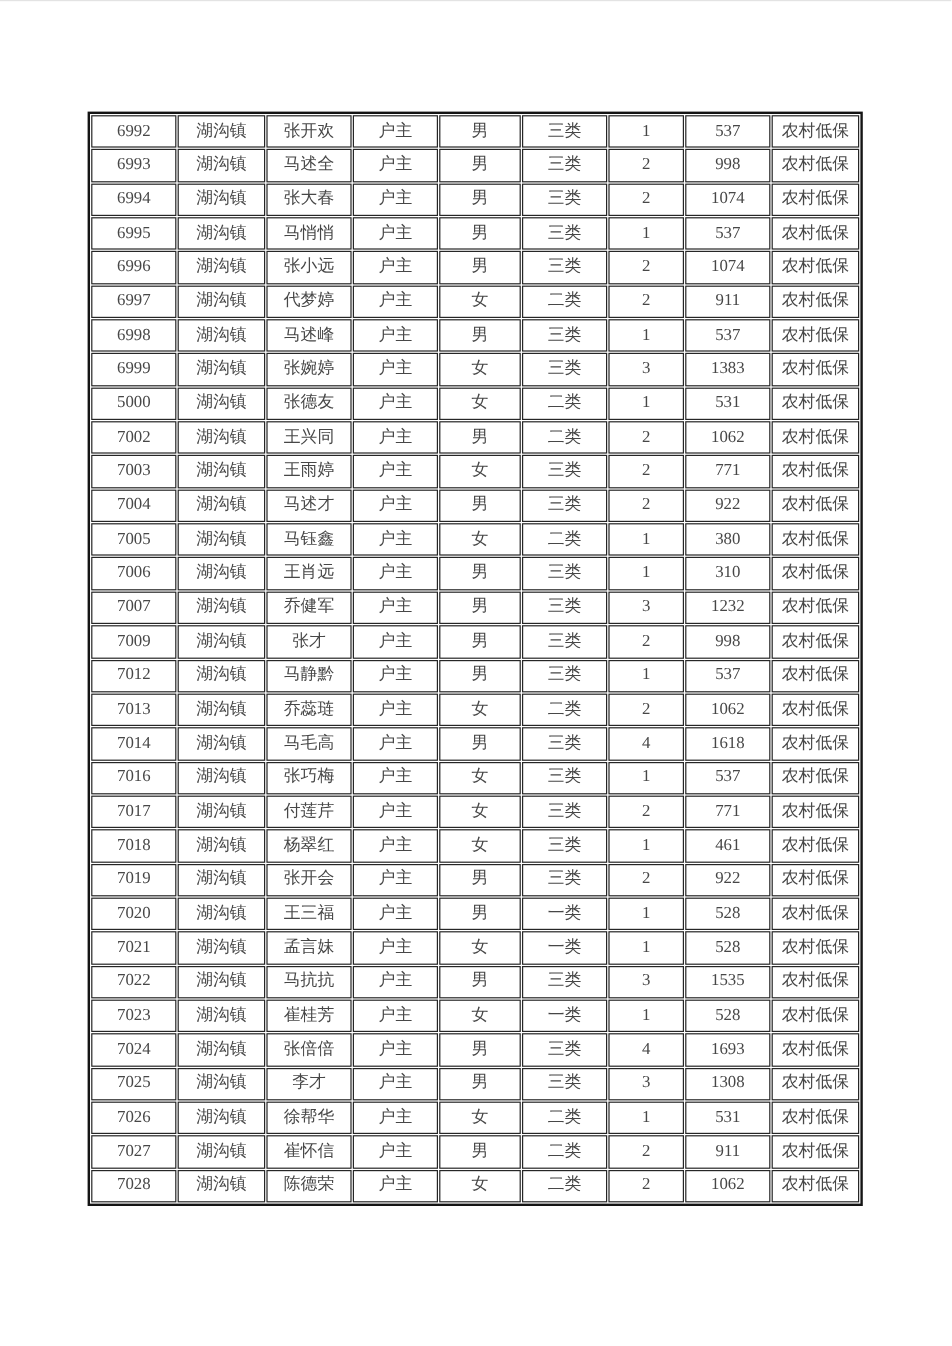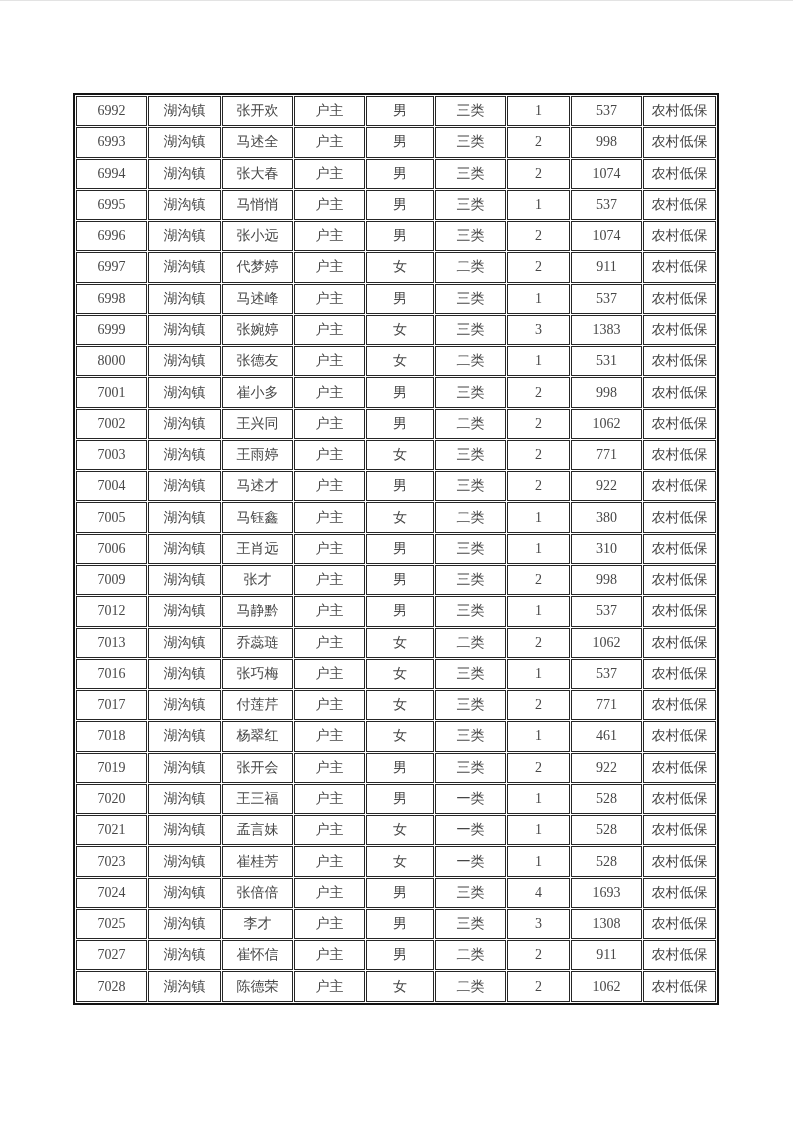--- a/index.html
+++ b/index.html
@@ -159,193 +159,215 @@
           <td>湖沟镇</td>
           <td>张婉婷</td>
           <td>户主</td>
           <td>女</td>
           <td>三类</td>
           <td>3</td>
           <td>1383</td>
           <td>农村低保</td>
         </tr>
         <tr>
-          <td>8000</td>
+          <td>5000</td>
           <td>湖沟镇</td>
           <td>张德友</td>
           <td>户主</td>
           <td>女</td>
           <td>二类</td>
           <td>1</td>
           <td>531</td>
           <td>农村低保</td>
         </tr>
         <tr>
-          <td>7001</td>
-          <td>湖沟镇</td>
-          <td>崔小多</td>
+          <td>7002</td>
+          <td>湖沟镇</td>
+          <td>王兴同</td>
+          <td>户主</td>
+          <td>男</td>
+          <td>二类</td>
+          <td>2</td>
+          <td>1062</td>
+          <td>农村低保</td>
+        </tr>
+        <tr>
+          <td>7003</td>
+          <td>湖沟镇</td>
+          <td>王雨婷</td>
+          <td>户主</td>
+          <td>女</td>
+          <td>三类</td>
+          <td>2</td>
+          <td>771</td>
+          <td>农村低保</td>
+        </tr>
+        <tr>
+          <td>7004</td>
+          <td>湖沟镇</td>
+          <td>马述才</td>
+          <td>户主</td>
+          <td>男</td>
+          <td>三类</td>
+          <td>2</td>
+          <td>922</td>
+          <td>农村低保</td>
+        </tr>
+        <tr>
+          <td>7005</td>
+          <td>湖沟镇</td>
+          <td>马钰鑫</td>
+          <td>户主</td>
+          <td>女</td>
+          <td>二类</td>
+          <td>1</td>
+          <td>380</td>
+          <td>农村低保</td>
+        </tr>
+        <tr>
+          <td>7006</td>
+          <td>湖沟镇</td>
+          <td>王肖远</td>
+          <td>户主</td>
+          <td>男</td>
+          <td>三类</td>
+          <td>1</td>
+          <td>310</td>
+          <td>农村低保</td>
+        </tr>
+        <tr>
+          <td>7007</td>
+          <td>湖沟镇</td>
+          <td>乔健军</td>
+          <td>户主</td>
+          <td>男</td>
+          <td>三类</td>
+          <td>3</td>
+          <td>1232</td>
+          <td>农村低保</td>
+        </tr>
+        <tr>
+          <td>7009</td>
+          <td>湖沟镇</td>
+          <td>张才</td>
           <td>户主</td>
           <td>男</td>
           <td>三类</td>
           <td>2</td>
           <td>998</td>
           <td>农村低保</td>
         </tr>
         <tr>
-          <td>7002</td>
-          <td>湖沟镇</td>
-          <td>王兴同</td>
-          <td>户主</td>
-          <td>男</td>
+          <td>7012</td>
+          <td>湖沟镇</td>
+          <td>马静黔</td>
+          <td>户主</td>
+          <td>男</td>
+          <td>三类</td>
+          <td>1</td>
+          <td>537</td>
+          <td>农村低保</td>
+        </tr>
+        <tr>
+          <td>7013</td>
+          <td>湖沟镇</td>
+          <td>乔蕊琏</td>
+          <td>户主</td>
+          <td>女</td>
           <td>二类</td>
           <td>2</td>
           <td>1062</td>
           <td>农村低保</td>
         </tr>
         <tr>
-          <td>7003</td>
-          <td>湖沟镇</td>
-          <td>王雨婷</td>
+          <td>7014</td>
+          <td>湖沟镇</td>
+          <td>马毛高</td>
+          <td>户主</td>
+          <td>男</td>
+          <td>三类</td>
+          <td>4</td>
+          <td>1618</td>
+          <td>农村低保</td>
+        </tr>
+        <tr>
+          <td>7016</td>
+          <td>湖沟镇</td>
+          <td>张巧梅</td>
+          <td>户主</td>
+          <td>女</td>
+          <td>三类</td>
+          <td>1</td>
+          <td>537</td>
+          <td>农村低保</td>
+        </tr>
+        <tr>
+          <td>7017</td>
+          <td>湖沟镇</td>
+          <td>付莲芹</td>
           <td>户主</td>
           <td>女</td>
           <td>三类</td>
           <td>2</td>
           <td>771</td>
           <td>农村低保</td>
         </tr>
         <tr>
-          <td>7004</td>
-          <td>湖沟镇</td>
-          <td>马述才</td>
+          <td>7018</td>
+          <td>湖沟镇</td>
+          <td>杨翠红</td>
+          <td>户主</td>
+          <td>女</td>
+          <td>三类</td>
+          <td>1</td>
+          <td>461</td>
+          <td>农村低保</td>
+        </tr>
+        <tr>
+          <td>7019</td>
+          <td>湖沟镇</td>
+          <td>张开会</td>
           <td>户主</td>
           <td>男</td>
           <td>三类</td>
           <td>2</td>
           <td>922</td>
           <td>农村低保</td>
         </tr>
         <tr>
-          <td>7005</td>
-          <td>湖沟镇</td>
-          <td>马钰鑫</td>
-          <td>户主</td>
-          <td>女</td>
-          <td>二类</td>
-          <td>1</td>
-          <td>380</td>
-          <td>农村低保</td>
-        </tr>
-        <tr>
-          <td>7006</td>
-          <td>湖沟镇</td>
-          <td>王肖远</td>
-          <td>户主</td>
-          <td>男</td>
-          <td>三类</td>
-          <td>1</td>
-          <td>310</td>
-          <td>农村低保</td>
-        </tr>
-        <tr>
-          <td>7009</td>
-          <td>湖沟镇</td>
-          <td>张才</td>
-          <td>户主</td>
-          <td>男</td>
-          <td>三类</td>
-          <td>2</td>
-          <td>998</td>
-          <td>农村低保</td>
-        </tr>
-        <tr>
-          <td>7012</td>
-          <td>湖沟镇</td>
-          <td>马静黔</td>
-          <td>户主</td>
-          <td>男</td>
-          <td>三类</td>
-          <td>1</td>
-          <td>537</td>
-          <td>农村低保</td>
-        </tr>
-        <tr>
-          <td>7013</td>
-          <td>湖沟镇</td>
-          <td>乔蕊琏</td>
-          <td>户主</td>
-          <td>女</td>
-          <td>二类</td>
-          <td>2</td>
-          <td>1062</td>
-          <td>农村低保</td>
-        </tr>
-        <tr>
-          <td>7016</td>
-          <td>湖沟镇</td>
-          <td>张巧梅</td>
-          <td>户主</td>
-          <td>女</td>
-          <td>三类</td>
-          <td>1</td>
-          <td>537</td>
-          <td>农村低保</td>
-        </tr>
-        <tr>
-          <td>7017</td>
-          <td>湖沟镇</td>
-          <td>付莲芹</td>
-          <td>户主</td>
-          <td>女</td>
-          <td>三类</td>
-          <td>2</td>
-          <td>771</td>
-          <td>农村低保</td>
-        </tr>
-        <tr>
-          <td>7018</td>
-          <td>湖沟镇</td>
-          <td>杨翠红</td>
-          <td>户主</td>
-          <td>女</td>
-          <td>三类</td>
-          <td>1</td>
-          <td>461</td>
-          <td>农村低保</td>
-        </tr>
-        <tr>
-          <td>7019</td>
-          <td>湖沟镇</td>
-          <td>张开会</td>
-          <td>户主</td>
-          <td>男</td>
-          <td>三类</td>
-          <td>2</td>
-          <td>922</td>
-          <td>农村低保</td>
-        </tr>
-        <tr>
           <td>7020</td>
           <td>湖沟镇</td>
           <td>王三福</td>
           <td>户主</td>
           <td>男</td>
           <td>一类</td>
           <td>1</td>
           <td>528</td>
           <td>农村低保</td>
         </tr>
         <tr>
           <td>7021</td>
           <td>湖沟镇</td>
           <td>孟言妹</td>
           <td>户主</td>
           <td>女</td>
           <td>一类</td>
           <td>1</td>
           <td>528</td>
+          <td>农村低保</td>
+        </tr>
+        <tr>
+          <td>7022</td>
+          <td>湖沟镇</td>
+          <td>马抗抗</td>
+          <td>户主</td>
+          <td>男</td>
+          <td>三类</td>
+          <td>3</td>
+          <td>1535</td>
           <td>农村低保</td>
         </tr>
         <tr>
           <td>7023</td>
           <td>湖沟镇</td>
           <td>崔桂芳</td>
           <td>户主</td>
           <td>女</td>
           <td>一类</td>
           <td>1</td>
@@ -365,20 +387,31 @@
         </tr>
         <tr>
           <td>7025</td>
           <td>湖沟镇</td>
           <td>李才</td>
           <td>户主</td>
           <td>男</td>
           <td>三类</td>
           <td>3</td>
           <td>1308</td>
+          <td>农村低保</td>
+        </tr>
+        <tr>
+          <td>7026</td>
+          <td>湖沟镇</td>
+          <td>徐帮华</td>
+          <td>户主</td>
+          <td>女</td>
+          <td>二类</td>
+          <td>1</td>
+          <td>531</td>
           <td>农村低保</td>
         </tr>
         <tr>
           <td>7027</td>
           <td>湖沟镇</td>
           <td>崔怀信</td>
           <td>户主</td>
           <td>男</td>
           <td>二类</td>
           <td>2</td>

